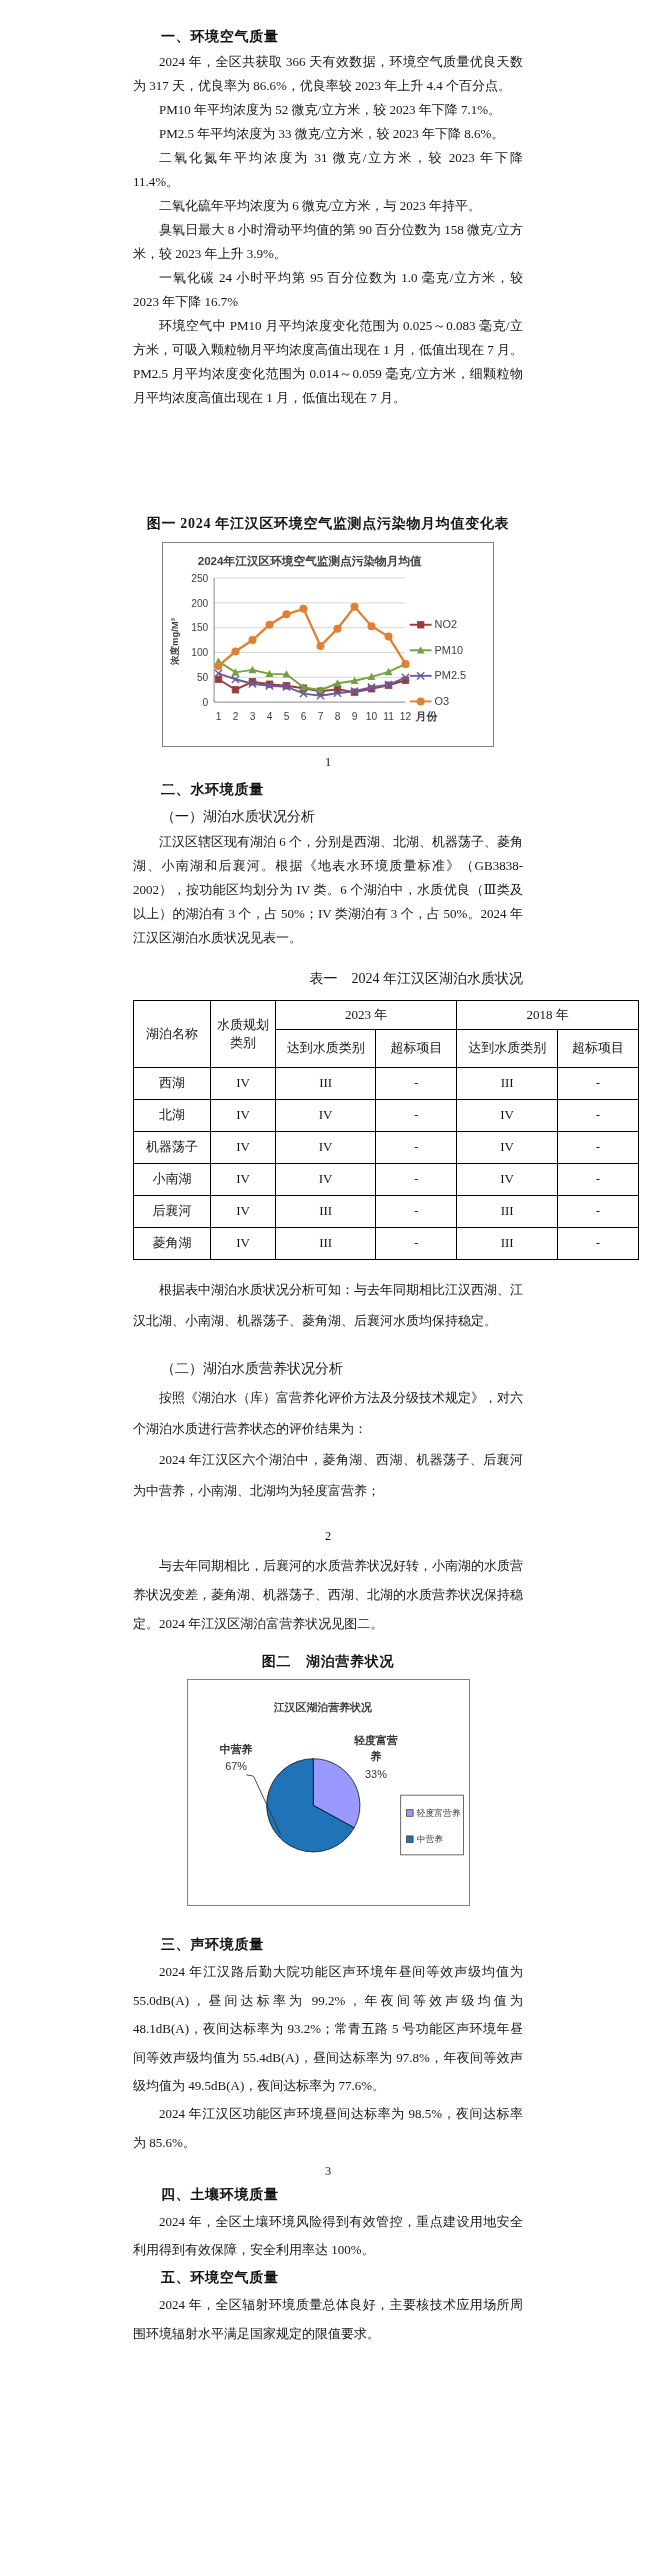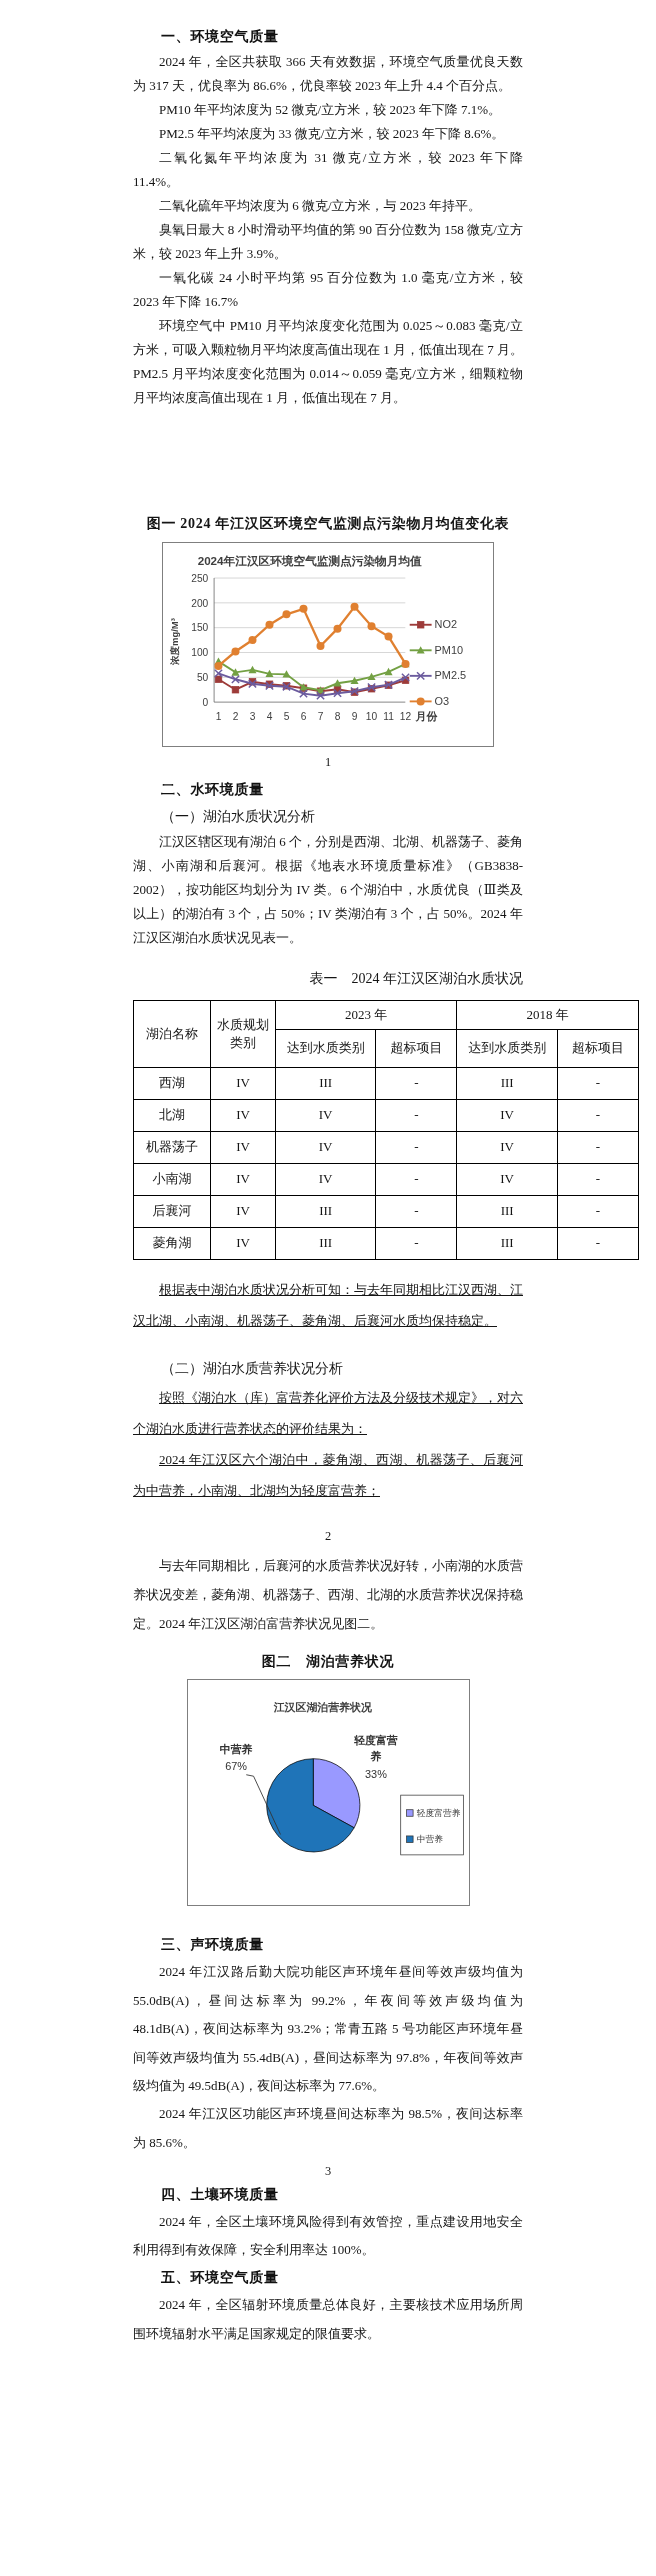--- a/index.html
+++ b/index.html
@@ -3,21 +3,21 @@
 <meta charset="utf-8">
 <style>
   html,body { margin:0; padding:0; background:#ffffff; }
   .page {
     width:656px; height:2576px; margin:0 auto; background:#ffffff;
     font-family:"Liberation Serif","DejaVu Serif",serif;
     color:#151515; position:relative; overflow:hidden;
   }
   .content { padding:23px 133px 0 133px; }
   p.body { margin:0; text-indent:2em; text-align:justify; font-size:13px; line-height:24px; }
-  p.lh42 { line-height:31px;text-decoration:underline; }
+  p.lh42 { line-height:31px; }
   p.lh40 { line-height:29px; }
   p.lh39 { line-height:28.4px; }
   h2.head { margin:0; font-size:14px; font-weight:bold; text-indent:2em; line-height:27px;
     font-family:"Liberation Sans","DejaVu Sans",sans-serif; letter-spacing:0.7px; color:#111; }
   p.subhead { margin:0; font-size:14px; text-indent:2em; line-height:27px; }
   p.pagenum { margin:0; text-align:center; font-size:12.4px; line-height:19px; }
   p.figcap { margin:0; text-align:center; font-size:14px; font-weight:bold; line-height:25px; letter-spacing:0.7px; }
   p.tabcap { margin:0; text-align:right; font-size:14px; line-height:25px; }
   .figbox { border:1.5px solid #7f7f7f; margin:5.8px auto 0 auto; background:#fff; }
   #fig1-box { width:330px; height:203px; }

